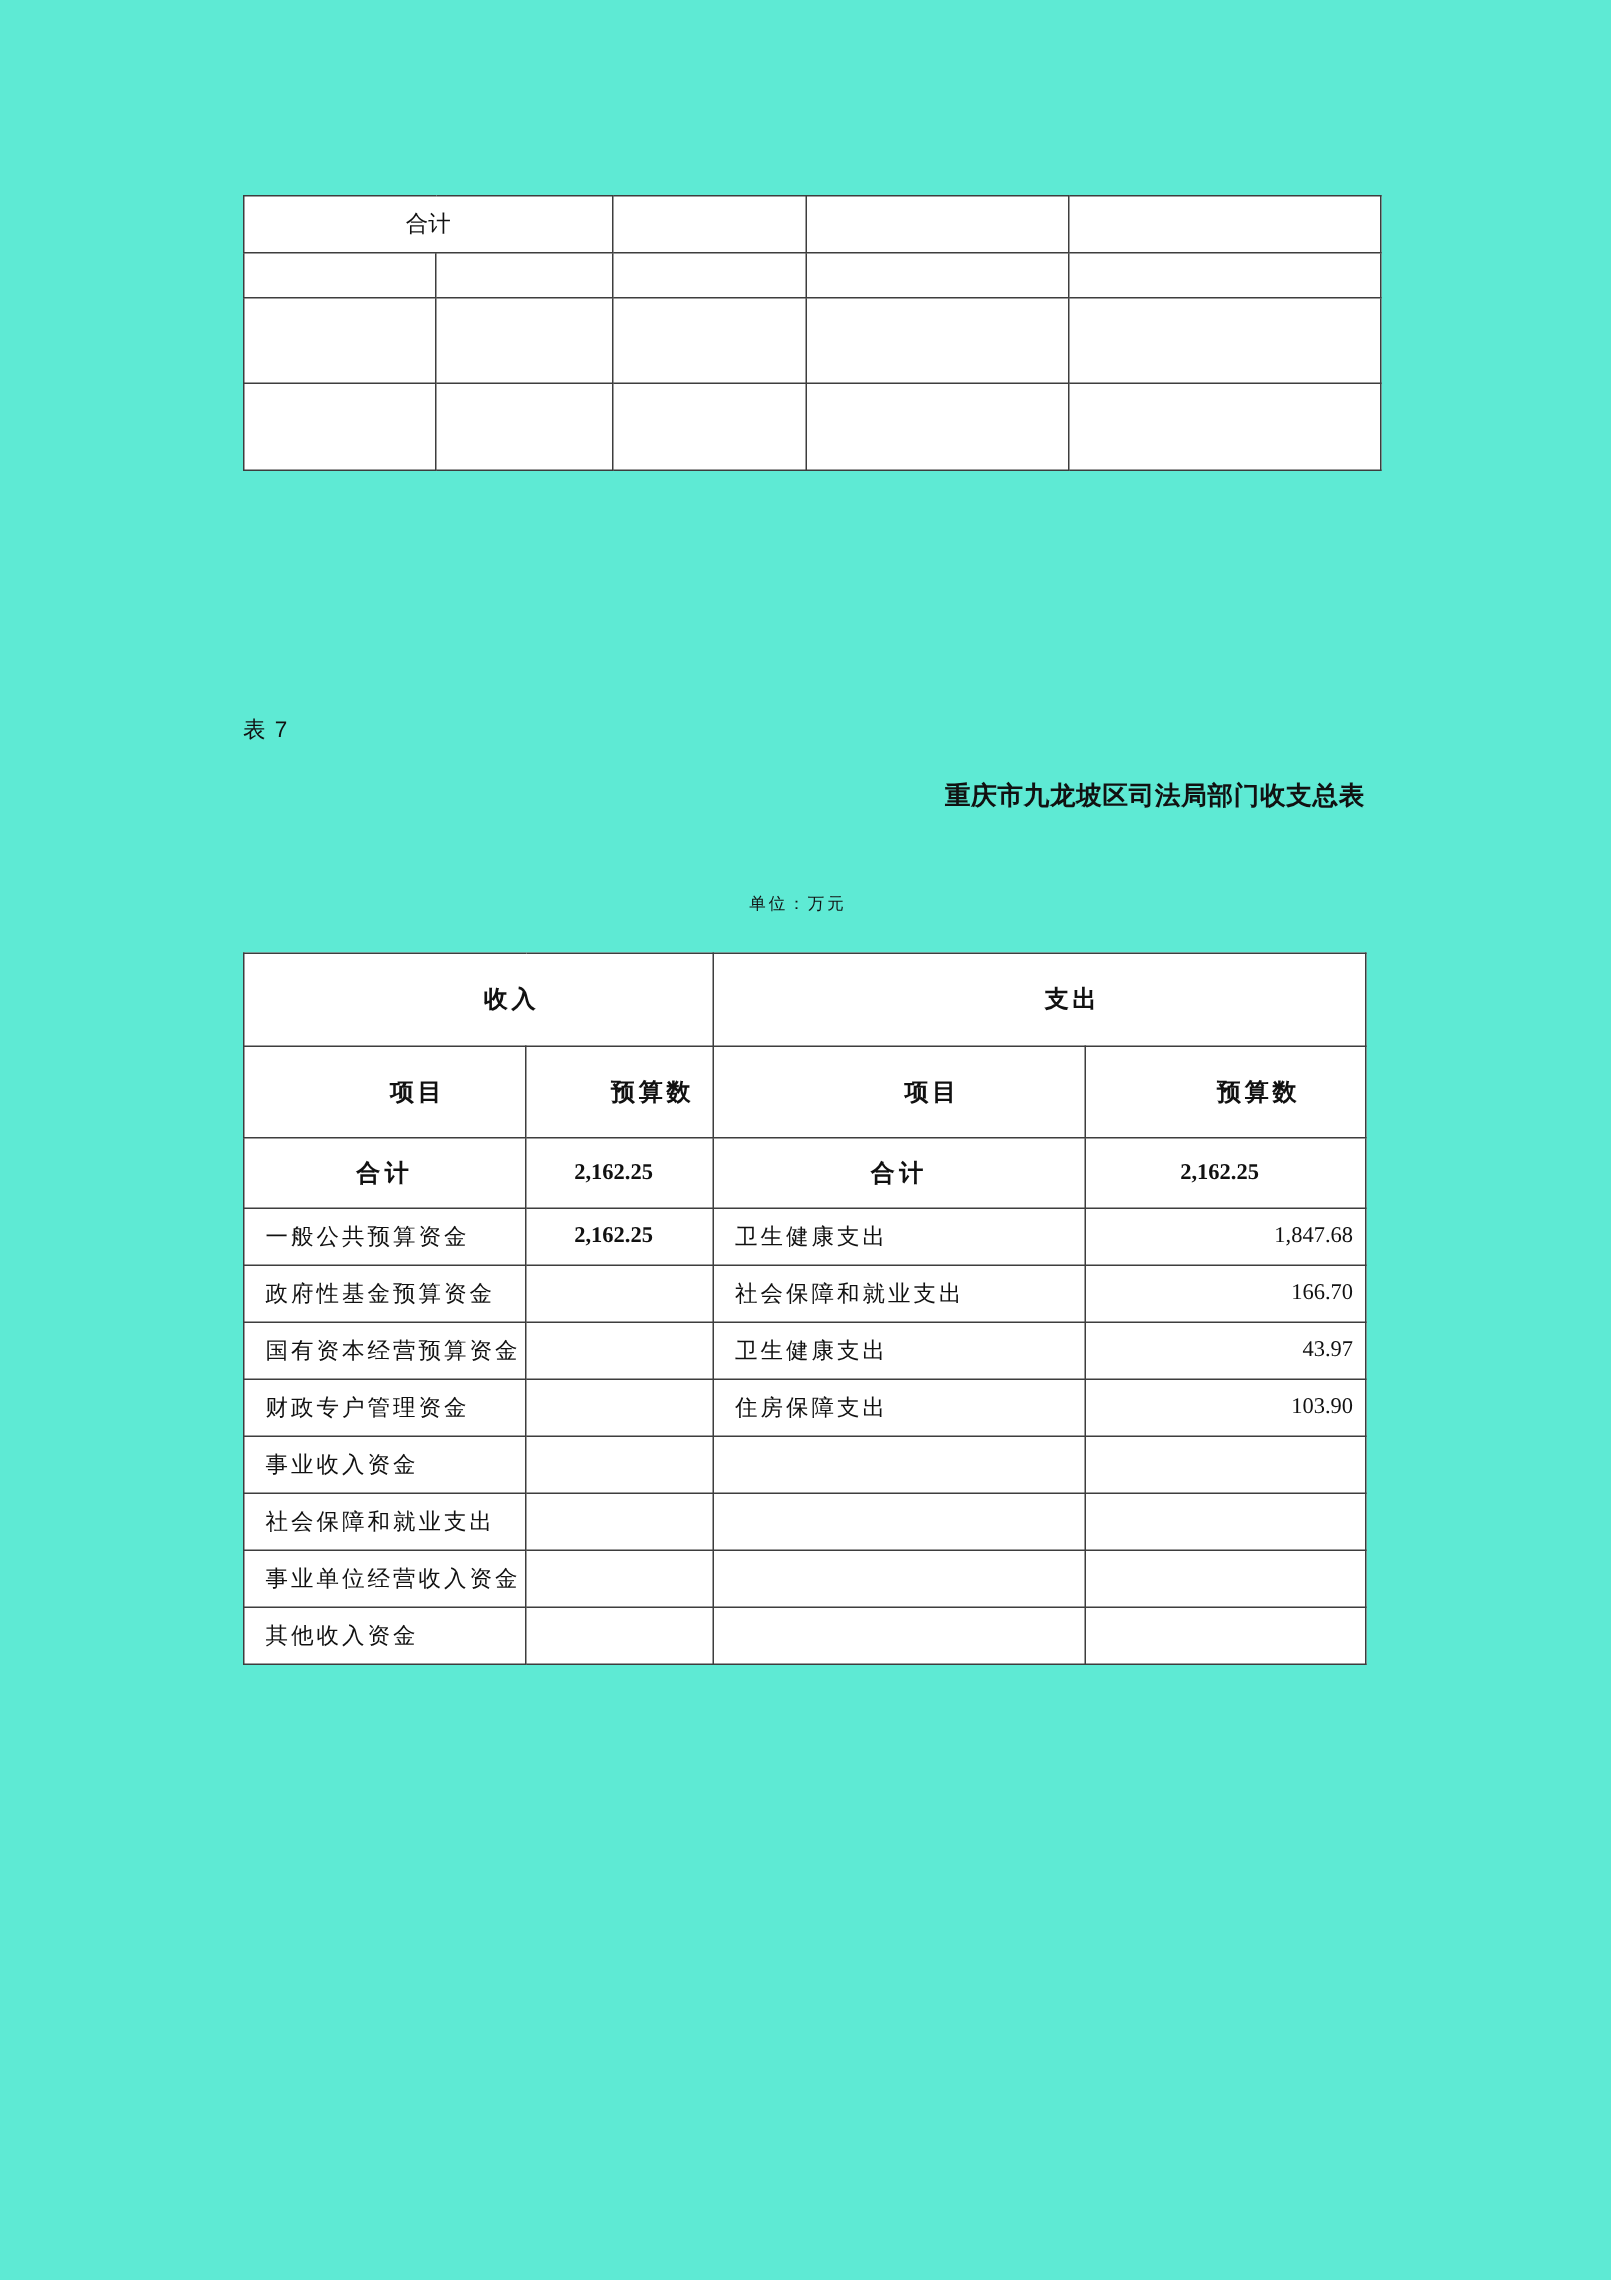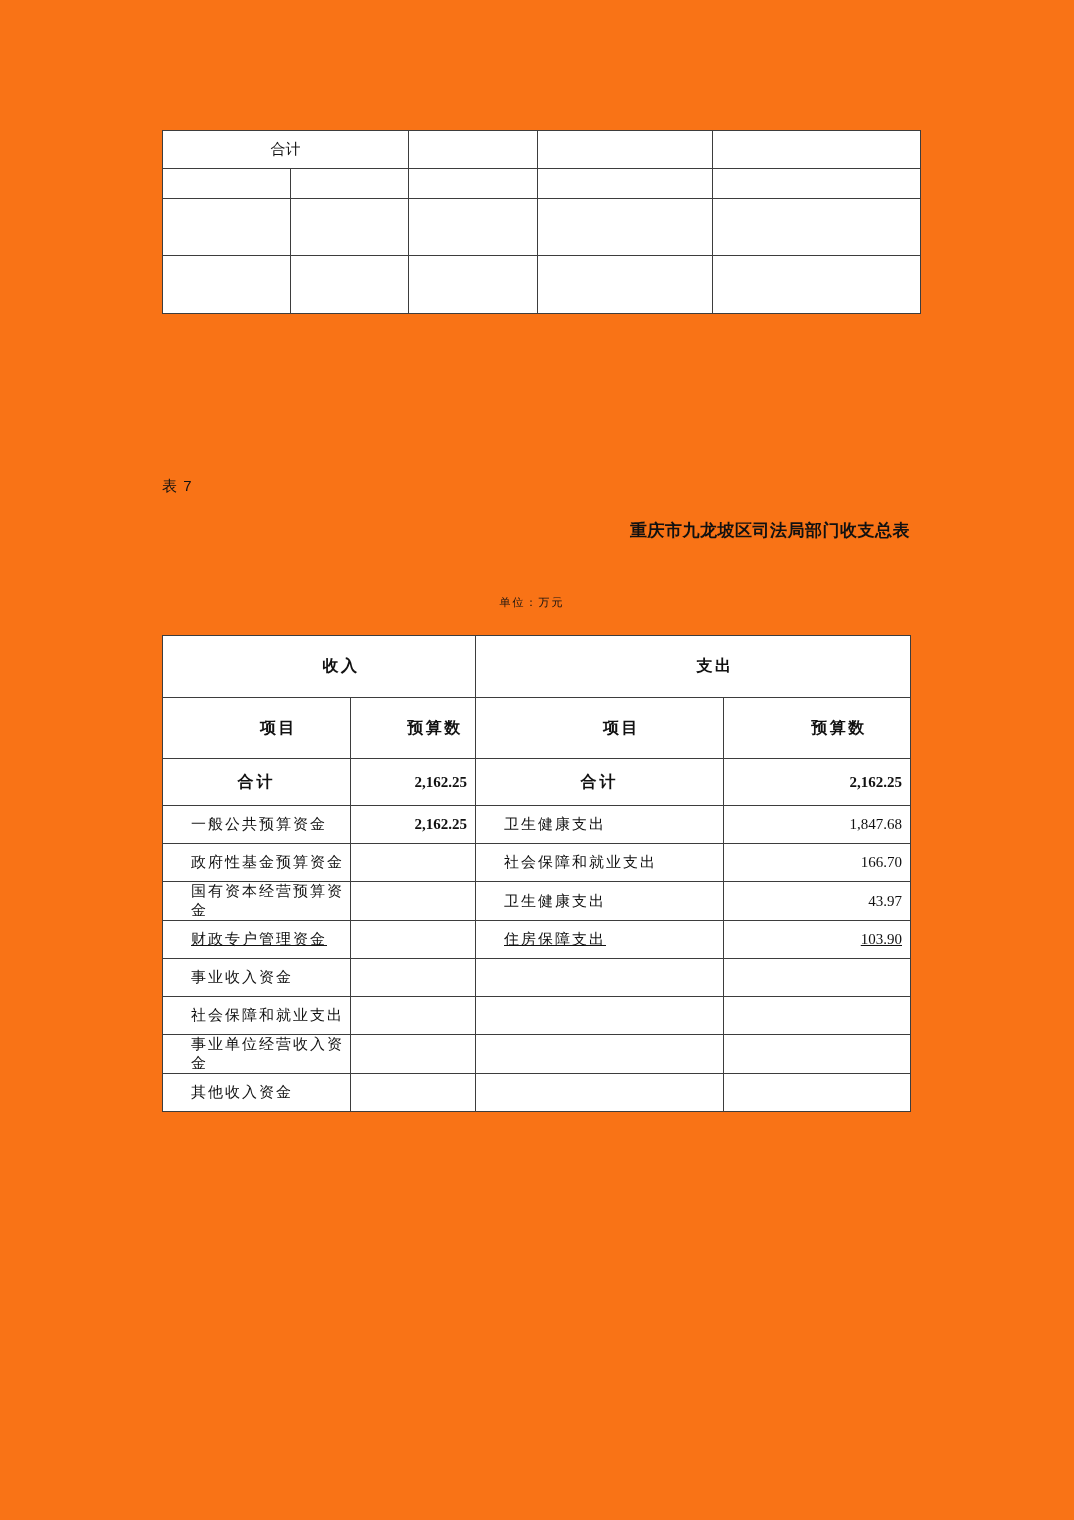--- a/index.html
+++ b/index.html
@@ -2,21 +2,21 @@
 <html><head>
 <meta charset="utf-8">
 <style>
   * { margin:0; padding:0; box-sizing:border-box; }
   html,body { background:#ffffff; }
   body {
     width:1074px; height:1520px; position:relative;
     font-family:"Liberation Serif", serif;
     color:#111111;
   }
-  .page { position:absolute; inset:0; background:#f97316; }
+  .page { position:absolute; inset:0; background:#5eead4; }
 
   table { border-collapse:collapse; table-layout:fixed; position:absolute; background:#fff; }
   td { border:1px solid #3d3d3d; font-size:15px; color:#111; vertical-align:middle; overflow:hidden; }
 
   
   .t-top { left:162px; top:130px; width:758px; }
 
   
   .table-label {
     position:absolute; left:162px; top:477px;
@@ -33,23 +33,23 @@
   }
 
   
   .t-main { left:162px; top:635px; width:748px; }
 
   .hd {
     font-family:"Liberation Sans", sans-serif;
     font-weight:700; text-align:center; font-size:16px; letter-spacing:2.5px;padding-left:44px;
   }
   .cen  { text-align:center; }
-  .lbl  { text-align:left; padding-left:28px; letter-spacing:2px; }
+  .lbl  { text-align:left; padding-left:14px; letter-spacing:2px; }
   .num  { text-align:right; padding-right:8px; font-size:15px; }
-  .bold { font-weight:700; }
+  .bold { font-weight:700;text-align:center; }
   .total-lbl { text-align:center; font-weight:700; letter-spacing:3px; font-size:16px; }
 </style>
 </head>
 <body>
 
 <div class="page">
 
   <table class="t-top">
     <colgroup>
       <col style="width:128px">
@@ -130,21 +130,21 @@
           <td class="num"></td>
           <td class="lbl">社会保障和就业支出</td>
           <td class="num">166.70</td>
         </tr>
         <tr style="height: 38px;">
           <td class="lbl">国有资本经营预算资金</td>
           <td class="num"></td>
           <td class="lbl">卫生健康支出</td>
           <td class="num">43.97</td>
         </tr>
-        <tr style="height: 38px; text-decoration: underline;">
+        <tr style="height: 38px;">
           <td class="lbl">财政专户管理资金</td>
           <td class="num"></td>
           <td class="lbl">住房保障支出</td>
           <td class="num">103.90</td>
         </tr>
         <tr style="height: 38px;">
           <td class="lbl">事业收入资金</td>
           <td class="num"></td>
           <td class="lbl"></td>
           <td class="num"></td>

